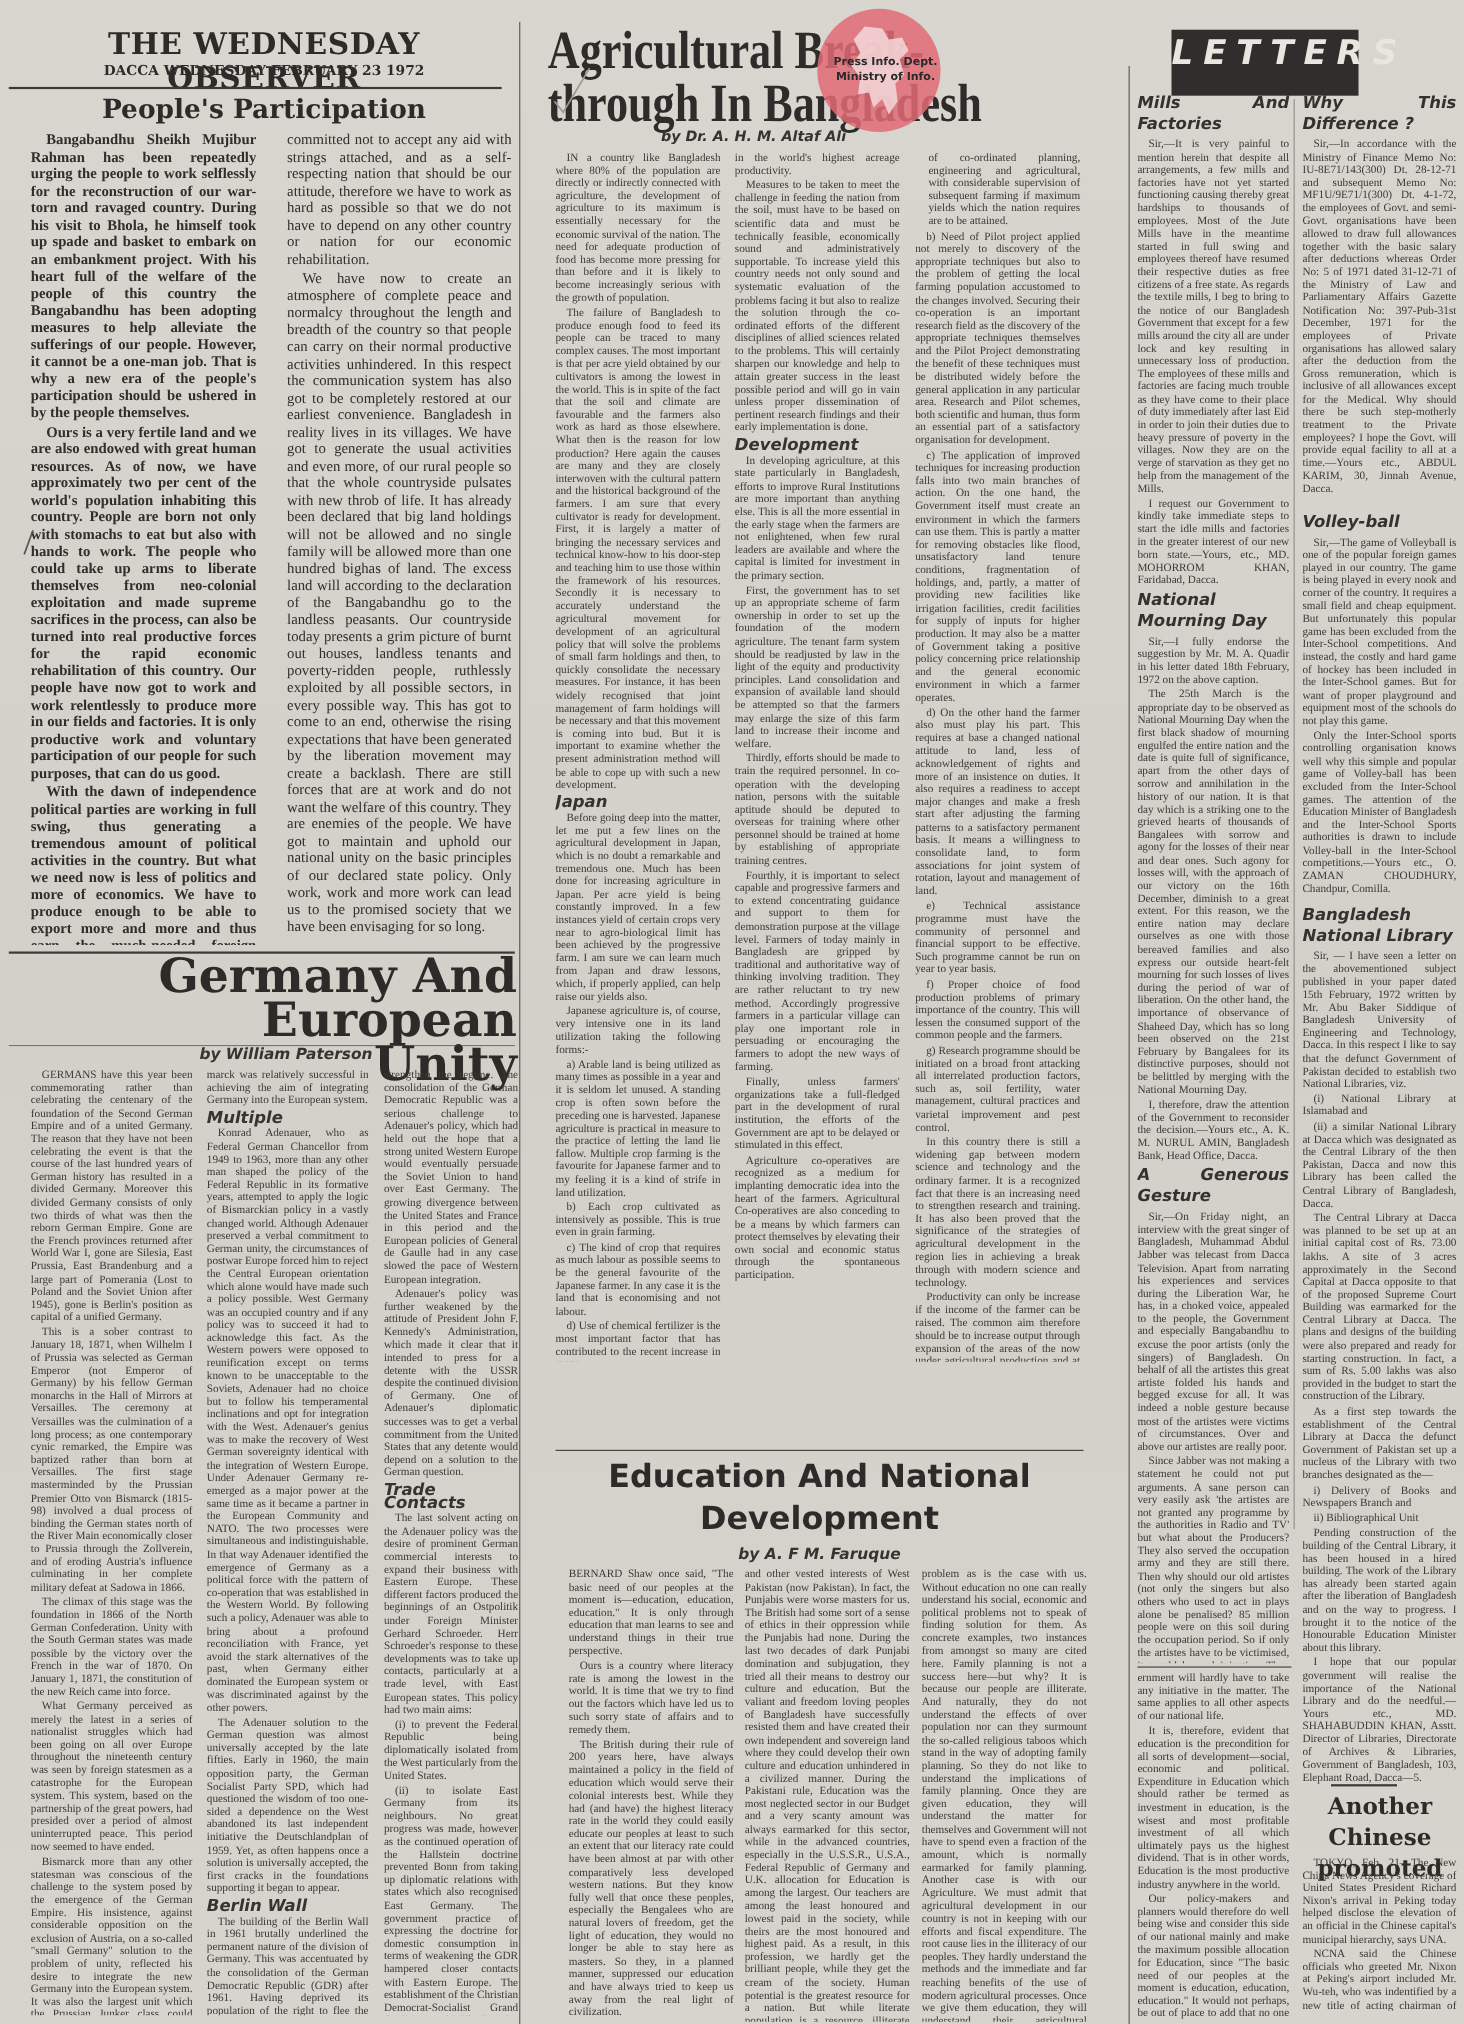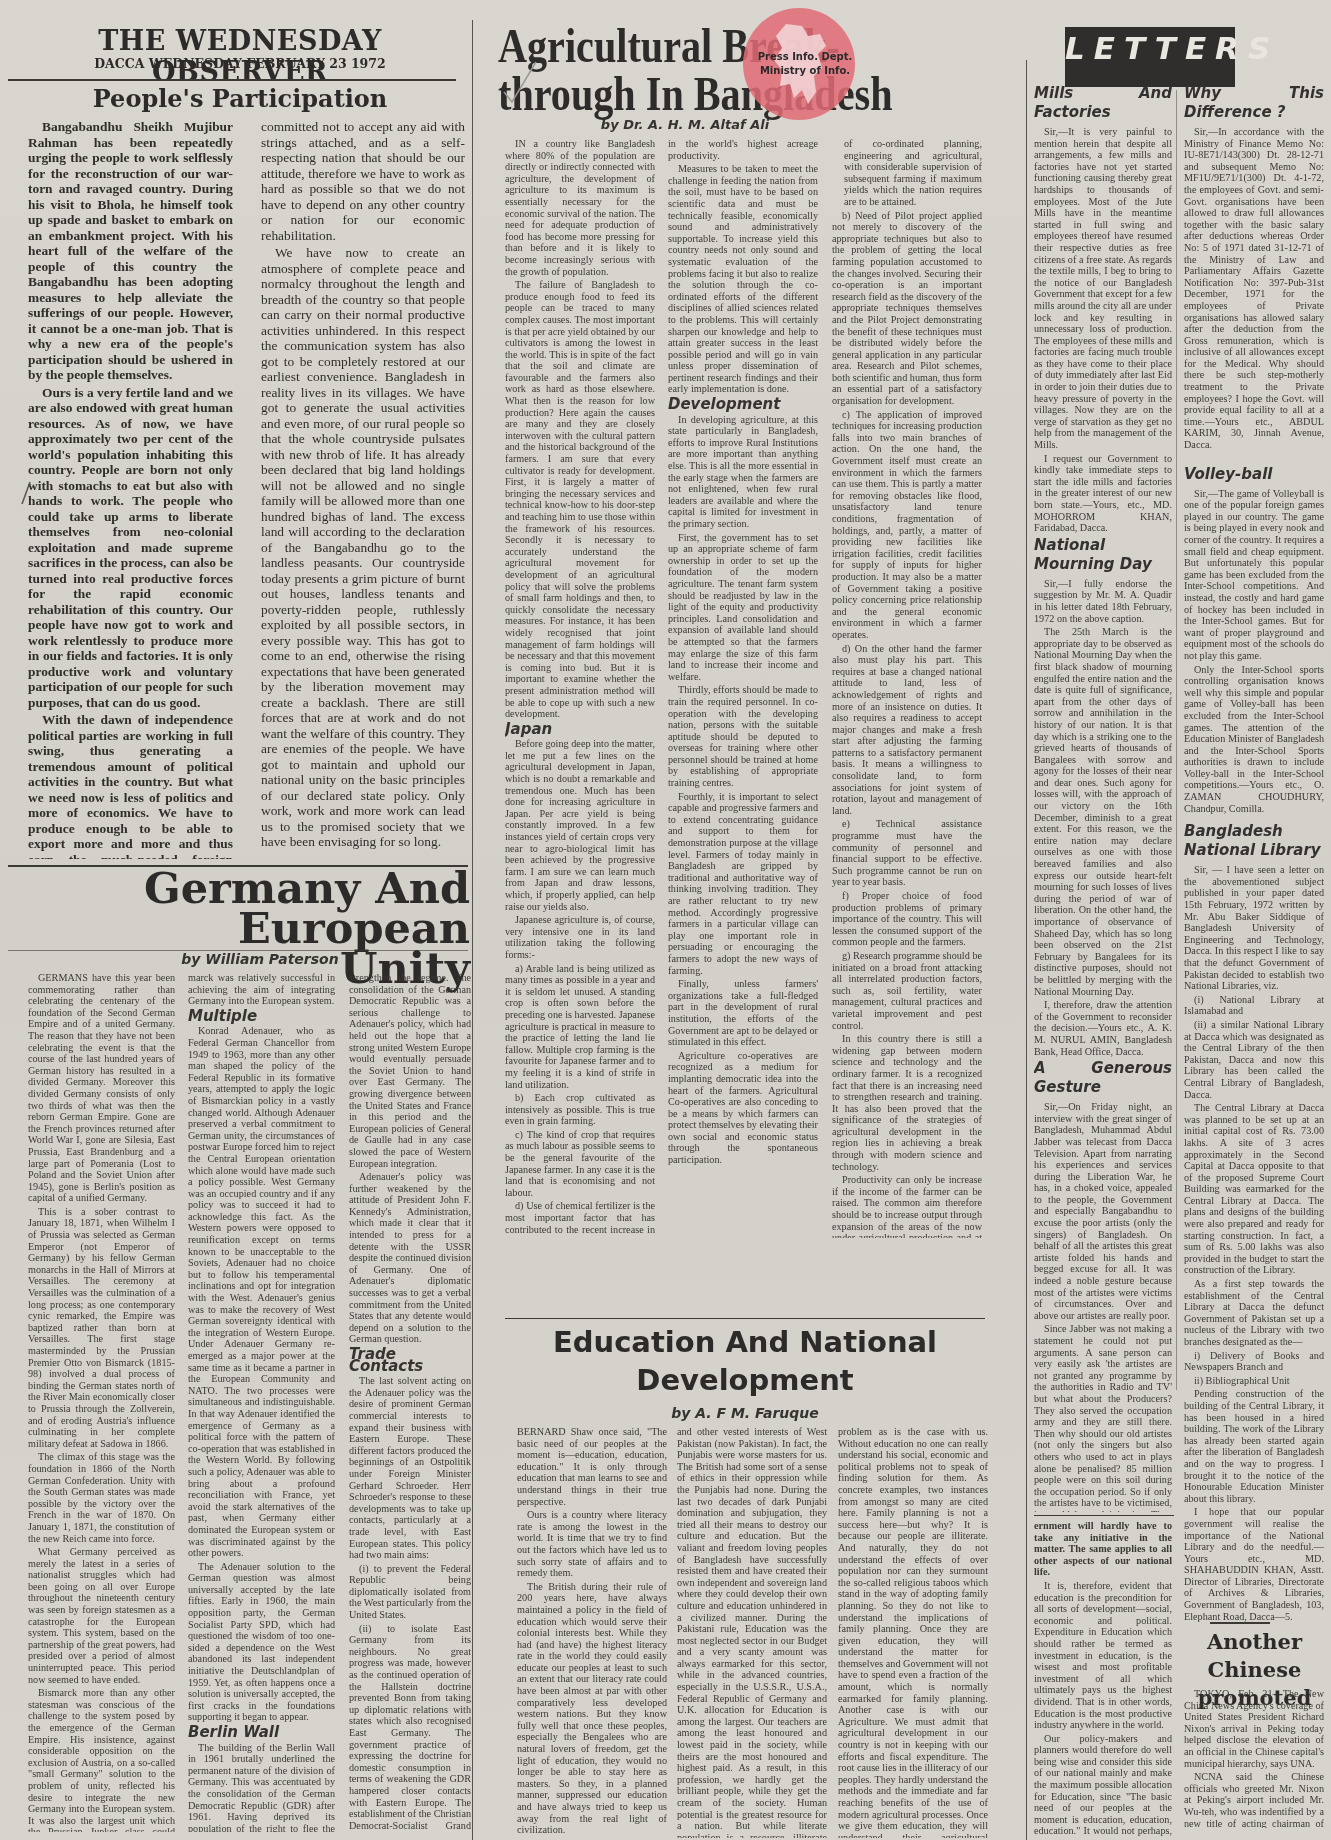--- a/index.html
+++ b/index.html
@@ -145,21 +145,21 @@
     <p>The British during their rule of 200 years here, have always maintained a policy in the field of education which would serve their colonial interests best. While they had (and have) the highest literacy rate in the world they could easily educate our peoples at least to such an extent that our literacy rate could have been almost at par with other comparatively less developed western nations. But they know fully well that once these peoples, especially the Bengalees who are natural lovers of freedom, get the light of education, they would no longer be able to stay here as masters. So they, in a planned manner, suppressed our education and have always tried to keep us away from the real light of civilization.</p>
     <p>After our so-called independence in 1947, the British were replaced by the Punjabis</p>
   </div>
   <div class="col" style="left:677px;top:1426px;width:150px;height:412px;">
     <p style="text-indent:0;">and other vested interests of West Pakistan (now Pakistan). In fact, the Punjabis were worse masters for us. The British had some sort of a sense of ethics in their oppression while the Punjabis had none. During the last two decades of dark Punjabi domination and subjugation, they tried all their means to destroy our culture and education. But the valiant and freedom loving peoples of Bangladesh have successfully resisted them and have created their own independent and sovereign land where they could develop their own culture and education unhindered in a civilized manner. During the Pakistani rule, Education was the most neglected sector in our Budget and a very scanty amount was always earmarked for this sector, while in the advanced countries, especially in the U.S.S.R., U.S.A., Federal Republic of Germany and U.K. allocation for Education is among the largest. Our teachers are among the least honoured and lowest paid in the society, while theirs are the most honoured and highest paid. As a result, in this profession, we hardly get the brilliant people, while they get the cream of the society. Human potential is the greatest resource for a nation. But while literate population is a resource, illiterate population is a liability and a big</p>
   </div>
   <div class="col" style="left:838px;top:1426px;width:150px;height:412px;">
     <p style="text-indent:0;">problem as is the case with us. Without education no one can really understand his social, economic and political problems not to speak of finding solution for them. As concrete examples, two instances from amongst so many are cited here. Family planning is not a success here—but why? It is because our people are illiterate. And naturally, they do not understand the effects of over population nor can they surmount the so-called religious taboos which stand in the way of adopting family planning. So they do not like to understand the implications of family planning. Once they are given education, they will understand the matter for themselves and Government will not have to spend even a fraction of the amount, which is normally earmarked for family planning. Another case is with our Agriculture. We must admit that agricultural development in our country is not in keeping with our efforts and fiscal expenditure. The root cause lies in the illiteracy of our peoples. They hardly understand the methods and the immediate and far reaching benefits of the use of modern agricultural processes. Once we give them education, they will understand their agricultural problems in their true perspective and find solution for themselves. And the Gov-</p>
   </div>
   <div class="col" style="left:1034px;top:1520px;width:138px;height:318px;">
-    <p style="text-indent:0;font-weight:bold;">ernment will hardly have to take any initiative in the matter. The same applies to all other aspects of our national life.</p>
+    <p style="text-indent:0;">ernment will hardly have to take any initiative in the matter. The same applies to all other aspects of our national life.</p>
     <p>It is, therefore, evident that education is the precondition for all sorts of development—social, economic and political. Expenditure in Education which should rather be termed as investment in education, is the wisest and most profitable investment of all which ultimately pays us the highest dividend. That is in other words, Education is the most productive industry anywhere in the world.</p>
     <p>Our policy-makers and planners would therefore do well being wise and consider this side of our national mainly and make the maximum possible allocation for Education, since "The basic need of our peoples at the moment is education, education, education." It would not perhaps, be out of place to add that no one can really know God without education.</p>
   </div>
 
   <div class="abs letters-box" style="left:1045px;top:27px;width:170px;height:60px;line-height:42px;margin-left:20px;">LETTERS</div>
 
   <div class="col" style="left:1034px;top:82px;width:138px;height:1430px;">
     <div class="letter-head">Mills And Factories</div>
     <p>Sir,—It is very painful to mention herein that despite all arrangements, a few mills and factories have not yet started functioning causing thereby great hardships to thousands of employees. Most of the Jute Mills have in the meantime started in full swing and employees thereof have resumed their respective duties as free citizens of a free state. As regards the textile mills, I beg to bring to the notice of our Bangladesh Government that except for a few mills around the city all are under lock and key resulting in unnecessary loss of production. The employees of these mills and factories are facing much trouble as they have come to their place of duty immediately after last Eid in order to join their duties due to heavy pressure of poverty in the villages. Now they are on the verge of starvation as they get no help from the management of the Mills.</p>
     <p>I request our Government to kindly take immediate steps to start the idle mills and factories in the greater interest of our new born state.—Yours, etc., MD. MOHORROM KHAN, Faridabad, Dacca.</p>

